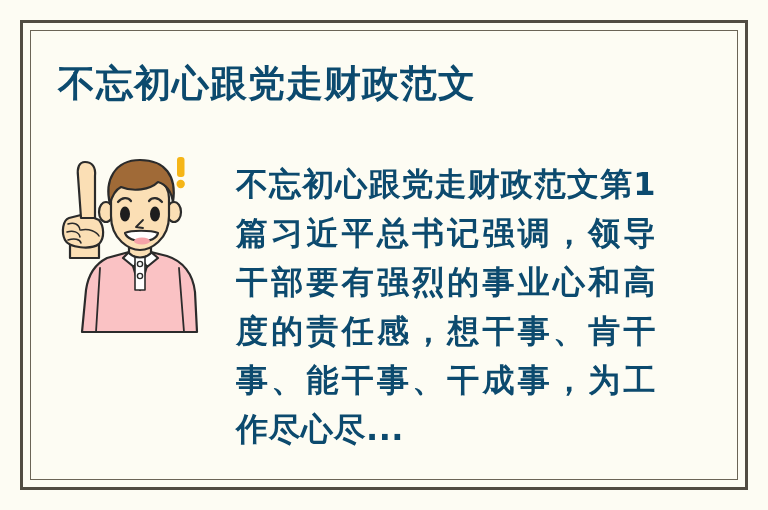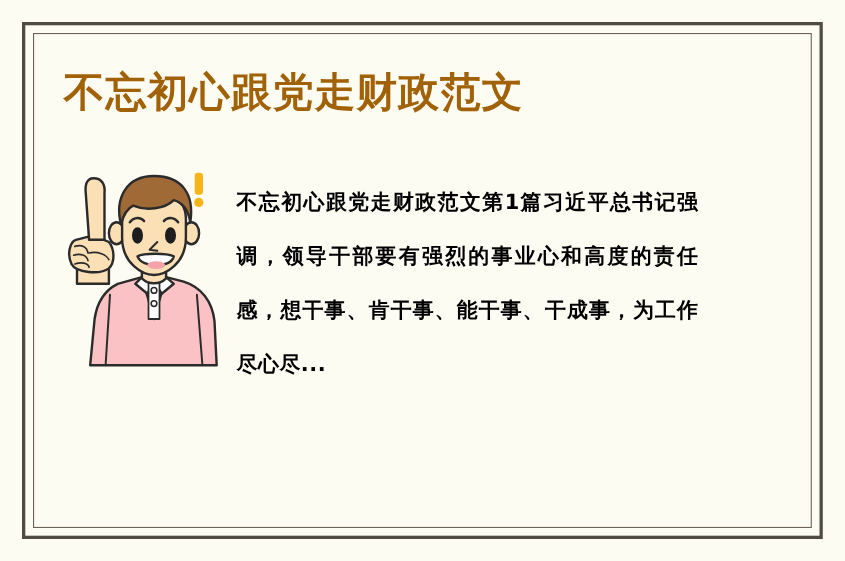--- a/index.html
+++ b/index.html
@@ -44,46 +44,46 @@
 
   
   .title {
     position: absolute;
     left: 58px;
     top: 61px;
     font-size: 37px;
     line-height: 46px;
     letter-spacing: 1px;
     font-weight: 700;
-    color: #a16207;
+    color: #0c4a6e;
     white-space: nowrap;
     text-align: center;
   }
 
   
   .illus {
     position: absolute;
     left: 55px;
     top: 140px;
     width: 165px;
     height: 195px;
     overflow: hidden;
   }
   .illus svg { display: block; }
 
   
   .body-text {
     position: absolute;
-    left: 215px;
+    left: 236px;
     top: 160px;
     width: 420px;
-    font-size: 19px;
+    font-size: 32px;
     line-height: 49px;
     font-weight: 600;
-    color: #000000;
+    color: #0c4a6e;
     text-align: justify;
     letter-spacing: 0.5px;
     word-break: break-all;
   }
 </style>
 </head>
 <body>
 
 <div class="card">
 

